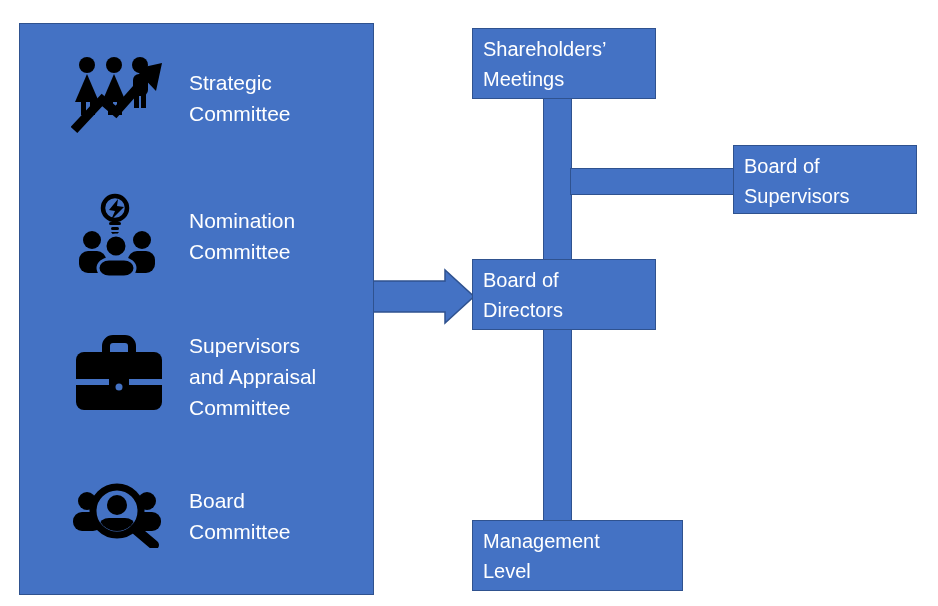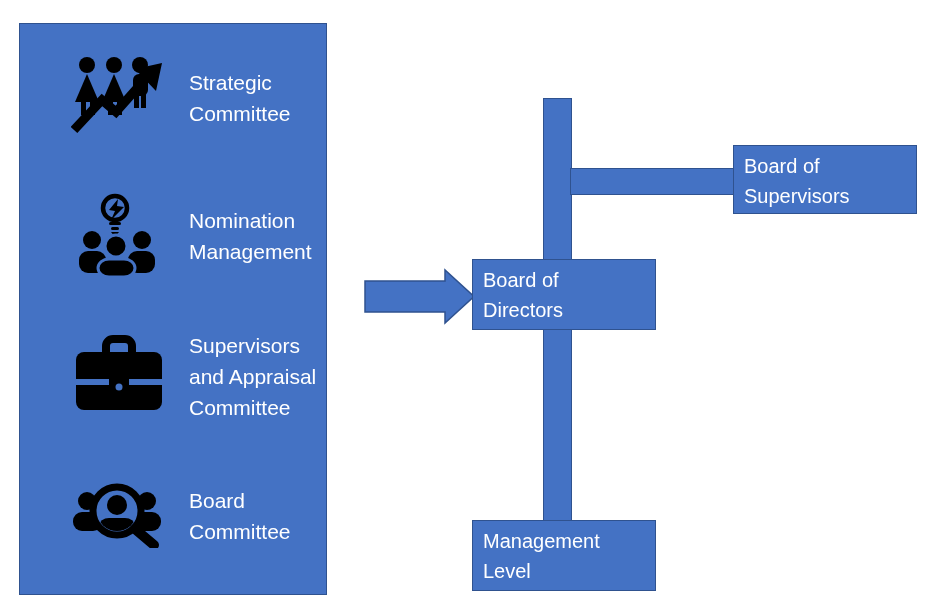--- a/index.html
+++ b/index.html
@@ -44,21 +44,21 @@
 <div class="canvas">
 
   <div class="connector" style="left:543px;top:98px;width:29px;height:162px"></div>
   <div class="connector" style="left:570px;top:168px;width:165px;height:27px"></div>
   <div class="connector" style="left:543px;top:329px;width:29px;height:192px"></div>
 
   <svg class="block-arrow" style="left:364px;top:267px" width="112" height="59" viewBox="0 0 112 59">
     <polygon points="1,14 81,14 81,3 110,29.5 81,56 81,45 1,45"></polygon>
   </svg>
 
-  <div class="shape" style="left:19px;top:23px;width:308px;height:572px">
+  <div class="shape" style="left:19px;top:23px;width:355px;height:572px">
 
     <svg class="icon" style="left:51px;top:32px" width="92" height="78" viewBox="0 0 92 78">
       <circle class="ink" cx="16" cy="9" r="8"></circle>
       <circle class="ink" cx="43" cy="9" r="8"></circle>
       <circle class="ink" cx="69" cy="9" r="8"></circle>
       <polygon class="ink" points="16,18 4,46 28,46"></polygon>
       <rect class="ink" x="10" y="46" width="5" height="13"></rect>
       <rect class="ink" x="19" y="46" width="5" height="13"></rect>
       <polygon class="ink" points="43,18 31,46 55,46"></polygon>
       <rect class="ink" x="37" y="46" width="5" height="13"></rect>
@@ -79,21 +79,21 @@
       <rect class="ink" x="33" y="34" width="8" height="3" rx="1.5"></rect>
       <polygon class="ink" points="33,39 41,39 37,44"></polygon>
       <circle class="ink" cx="14" cy="47" r="9"></circle>
       <rect class="ink" x="1" y="58" width="27" height="22" rx="9"></rect>
       <circle class="ink" cx="64" cy="47" r="9"></circle>
       <rect class="ink" x="50" y="58" width="27" height="22" rx="9"></rect>
       <circle class="ink outlined" cx="38" cy="53" r="11"></circle>
       <rect class="ink outlined" x="20" y="66" width="37" height="18" rx="11"></rect>
     </svg>
     <div class="panel-label" style="left:169px;top:181px">Nomination
-Management</div>
+Committee</div>
 
     <svg class="icon" style="left:56px;top:310px" width="86" height="77" viewBox="0 0 86 77">
       <rect class="ink-stroke" x="30" y="5" width="26" height="20" rx="7" stroke-width="8"></rect>
       <rect class="ink" x="0" y="18" width="86" height="58" rx="8"></rect>
       <rect class="bg" x="0" y="45" width="86" height="6"></rect>
       <rect class="ink" x="33" y="39" width="20" height="17" rx="4"></rect>
       <circle class="bg" cx="43" cy="53" r="3.5"></circle>
     </svg>
     <div class="panel-label" style="left:169px;top:306px">Supervisors
 and Appraisal
@@ -114,20 +114,22 @@
         <circle class="ink" cx="44" cy="23" r="10"></circle>
         <rect class="ink" x="26" y="36" width="36" height="16" rx="10"></rect>
       </g>
       <circle class="ink-stroke" cx="44" cy="29" r="24" stroke-width="7"></circle>
       <line class="ink-stroke" x1="62" y1="47" x2="81" y2="63" stroke-width="10" stroke-linecap="round"></line>
     </svg>
     <div class="panel-label" style="left:169px;top:461px">Board
 Committee</div>
   </div>
 
+  <div class="shape node" style="left:472px;top:28px;width:184px;height:71px">Shareholders’
+Meetings</div>
   <div class="shape node" style="left:733px;top:145px;width:184px;height:69px">Board of
 Supervisors</div>
   <div class="shape node" style="left:472px;top:259px;width:184px;height:71px">Board of
 Directors</div>
-  <div class="shape node" style="left:472px;top:520px;width:184px;height:71px">Management
+  <div class="shape node" style="left:472px;top:520px;width:211px;height:71px">Management
 Level</div>
 
 </div>
 
 </body></html>

